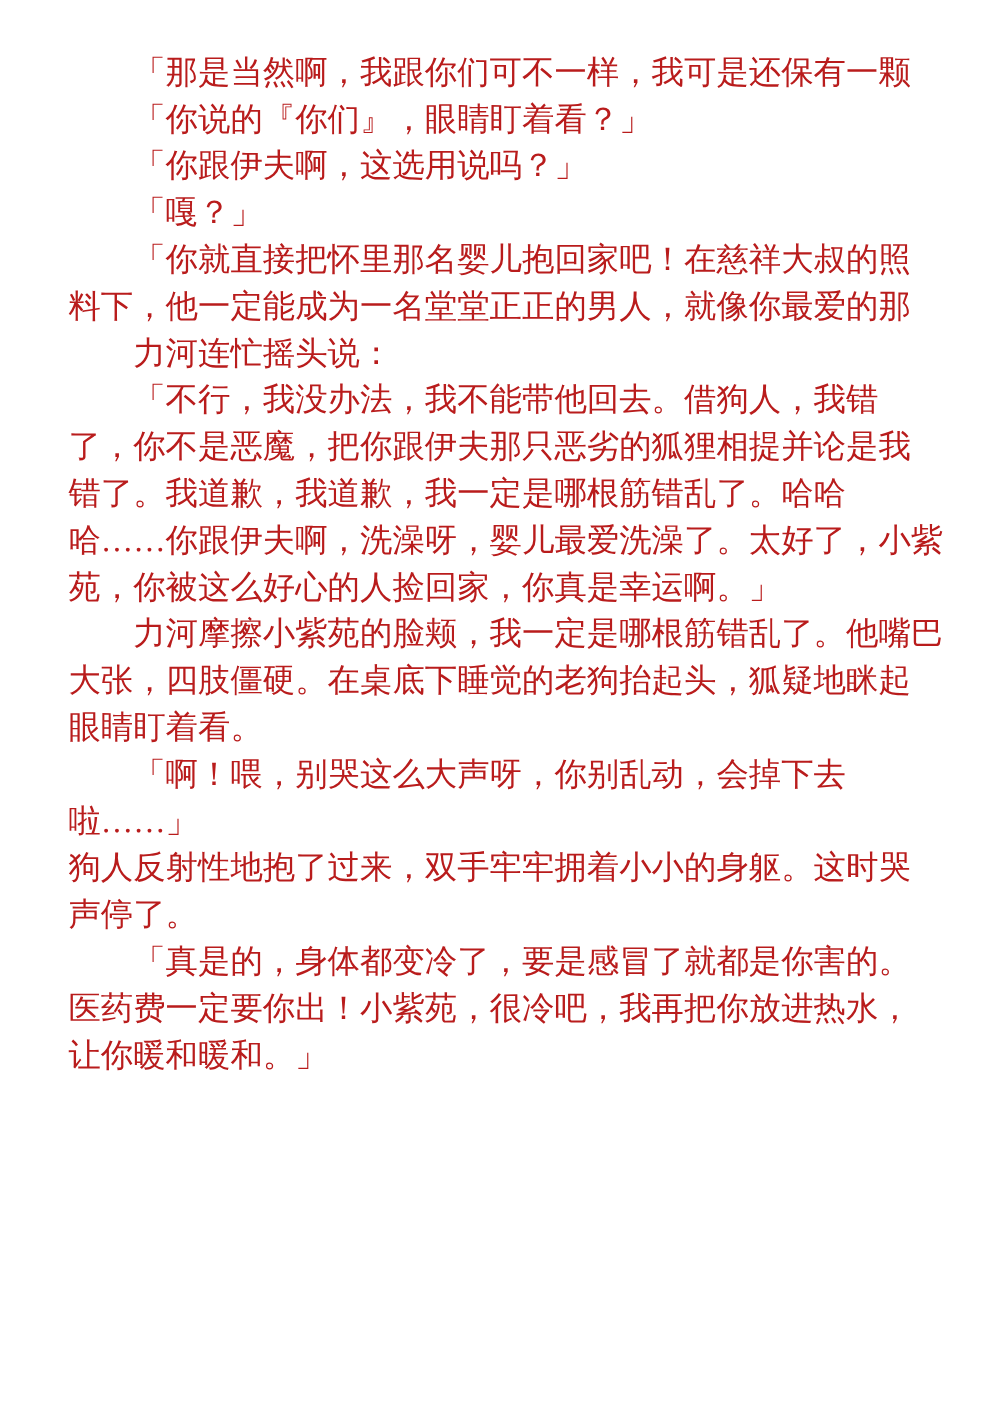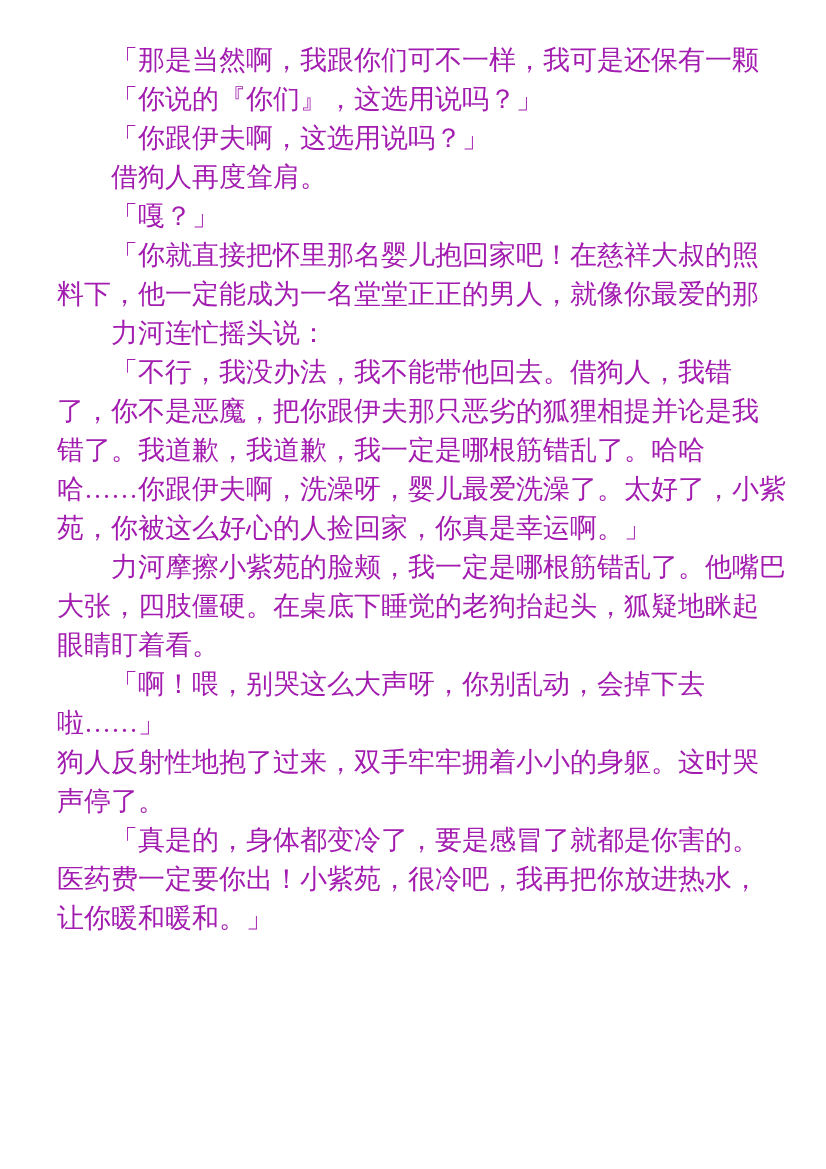--- a/index.html
+++ b/index.html
@@ -39,25 +39,24 @@
     letter-spacing: 0;
   }
   .ln.ind {
     text-indent: 54px; 
   }
 </style>
 </head>
 <body>
 
 <div class="page">
-  <div class="text-block" style="color: #a21caf;">
+  <div class="text-block" style="color: #b91c1c;">
       <p class="ln ind">「那是当然啊，我跟你们可不一样，我可是还保有一颗</p>
-      <p class="ln ind">「你说的『你们』，这选用说吗？」</p>
+      <p class="ln ind">「你说的『你们』，眼睛盯着看？」</p>
       <p class="ln ind">「你跟伊夫啊，这选用说吗？」</p>
-      <p class="ln ind">借狗人再度耸肩。</p>
       <p class="ln ind">「嘎？」</p>
       <p class="ln ind">「你就直接把怀里那名婴儿抱回家吧！在慈祥大叔的照</p>
       <p class="ln">料下，他一定能成为一名堂堂正正的男人，就像你最爱的那</p>
       <p class="ln ind">力河连忙摇头说：</p>
       <p class="ln ind">「不行，我没办法，我不能带他回去。借狗人，我错</p>
       <p class="ln">了，你不是恶魔，把你跟伊夫那只恶劣的狐狸相提并论是我</p>
       <p class="ln">错了。我道歉，我道歉，我一定是哪根筋错乱了。哈哈</p>
       <p class="ln">哈……你跟伊夫啊，洗澡呀，婴儿最爱洗澡了。太好了，小紫</p>
       <p class="ln">苑，你被这么好心的人捡回家，你真是幸运啊。」</p>
       <p class="ln ind">力河摩擦小紫苑的脸颊，我一定是哪根筋错乱了。他嘴巴</p>

